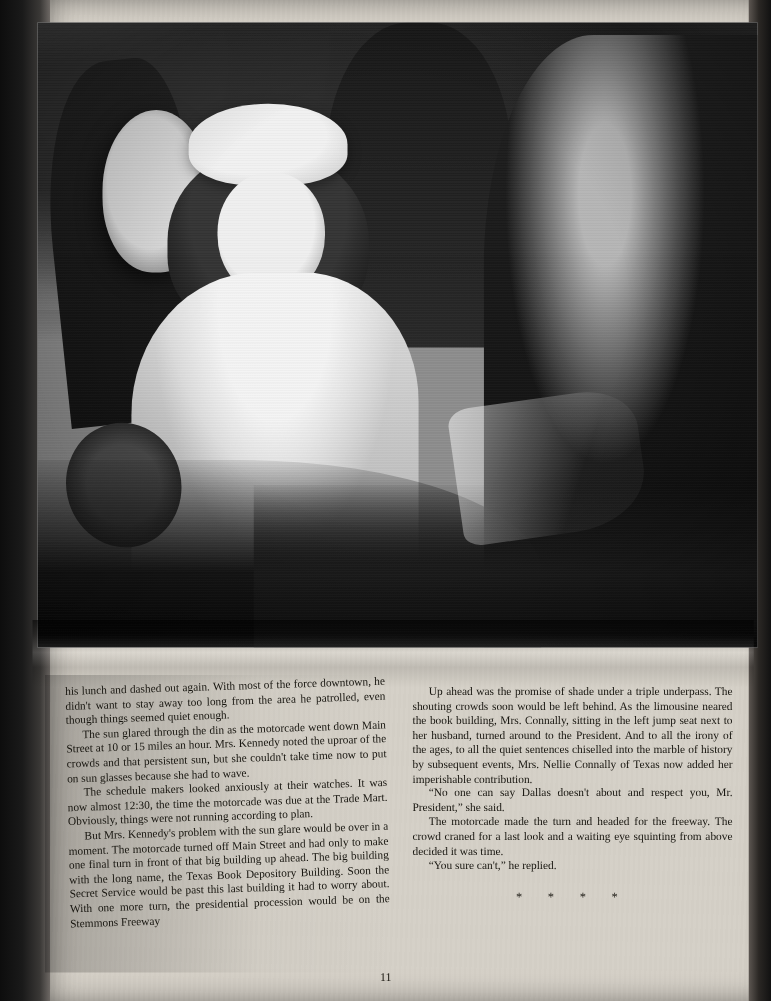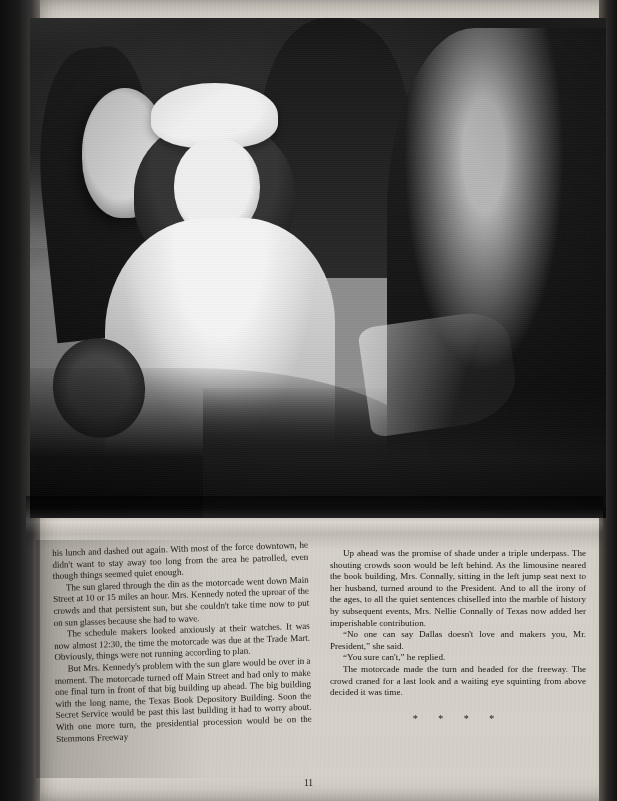--- a/index.html
+++ b/index.html
@@ -293,22 +293,22 @@
 
     <div class="col col-left">
       <p class="noind">his lunch and dashed out again. With most of the force downtown, he didn't want to stay away too long from the area he patrolled, even though things seemed quiet enough.</p>
       <p>The sun glared through the din as the motorcade went down Main Street at 10 or 15 miles an hour. Mrs. Kennedy noted the uproar of the crowds and that persistent sun, but she couldn't take time now to put on sun glasses because she had to wave.</p>
       <p>The schedule makers looked anxiously at their watches. It was now almost 12:30, the time the motorcade was due at the Trade Mart. Obviously, things were not running according to plan.</p>
       <p>But Mrs. Kennedy's problem with the sun glare would be over in a moment. The motorcade turned off Main Street and had only to make one final turn in front of that big building up ahead. The big building with the long name, the Texas Book Depository Building. Soon the Secret Service would be past this last building it had to worry about. With one more turn, the presidential procession would be on the Stemmons Freeway</p>
     </div>
 
     <div class="col col-right">
       <p>Up ahead was the promise of shade under a triple underpass. The shouting crowds soon would be left behind. As the limousine neared the book building, Mrs. Connally, sitting in the left jump seat next to her husband, turned around to the President. And to all the irony of the ages, to all the quiet sentences chiselled into the marble of history by subsequent events, Mrs. Nellie Connally of Texas now added her imperishable contribution.</p>
-      <p>“No one can say Dallas doesn't love and makers you, Mr. President,” she said.</p>
+      <p>“No one can say Dallas doesn't about and respect you, Mr. President,” she said.</p>
+      <p>The motorcade made the turn and headed for the freeway. The crowd craned for a last look and a waiting eye squinting from above decided it was time.</p>
       <p>“You sure can't,” he replied.</p>
-      <p>The motorcade made the turn and headed for the freeway. The crowd craned for a last look and a waiting eye squinting from above decided it was time.</p>
       <div class="stars">*  *  *  *</div>
     </div>
 
   </div>
 
   <div class="folio">11</div>
 </div>
 
 </body></html>

